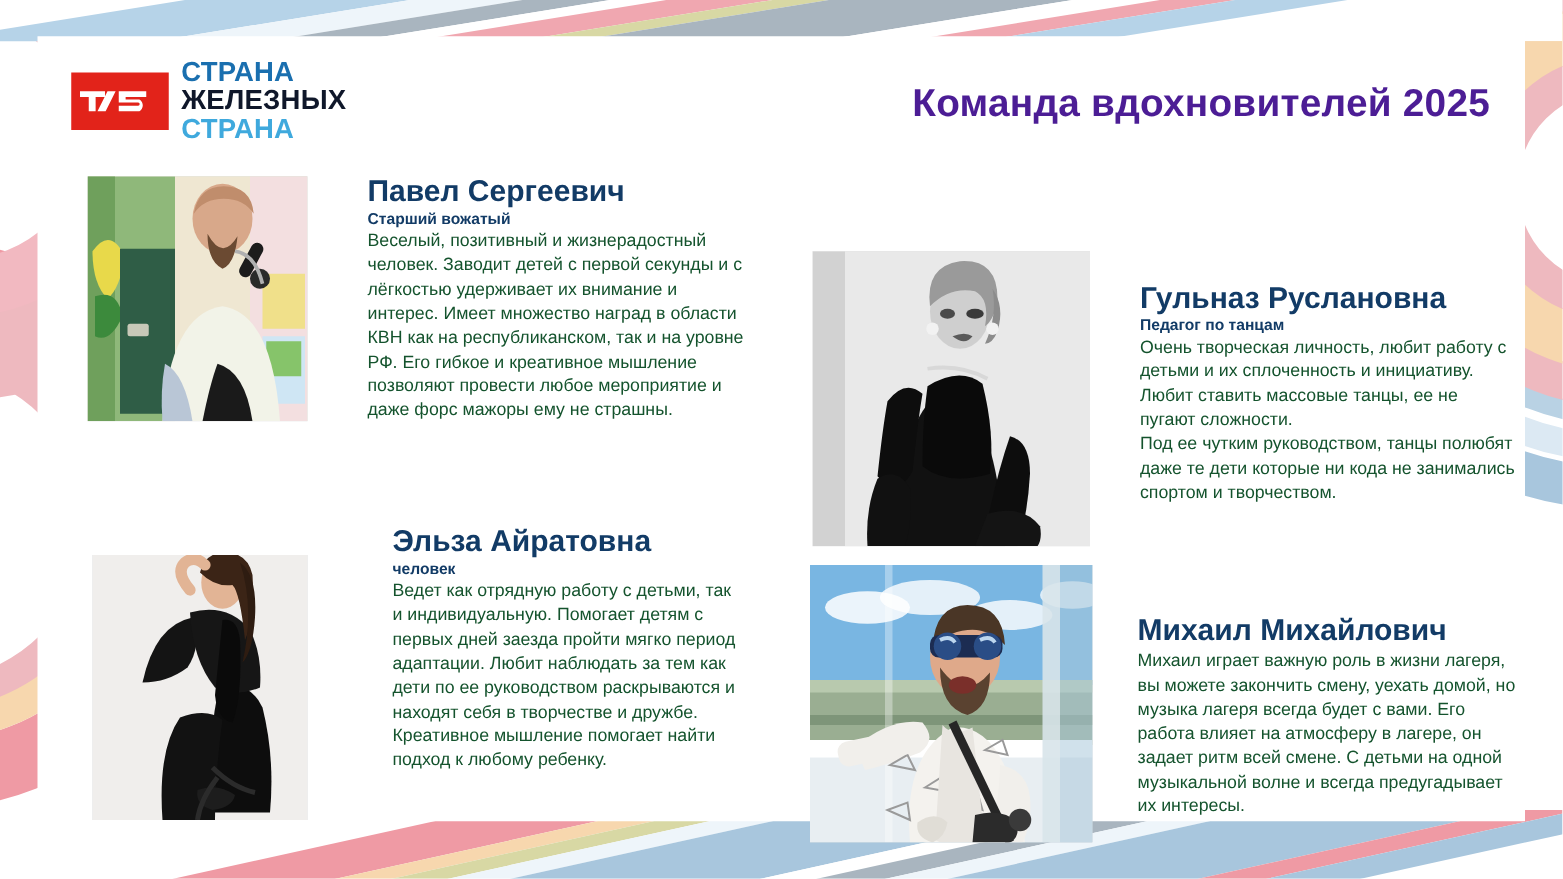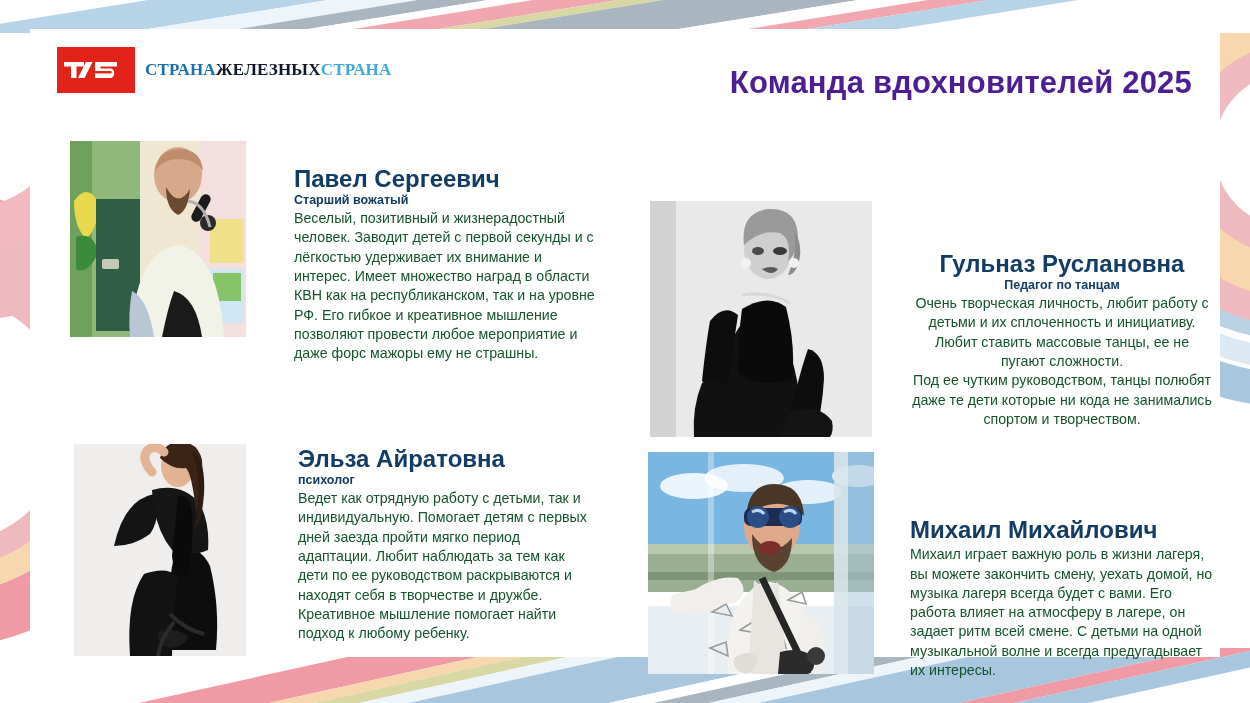--- a/index.html
+++ b/index.html
@@ -47,26 +47,25 @@
     width: 78px;
     height: 46px;
     background: #e2231a;
     display: flex;
     align-items: center;
     justify-content: center;
   }
   .logo-mark svg { display: block; }
   .logo-words {
     display: flex;
-    flex-direction: row;
+    flex-direction: column;
     line-height: 1.02;
     font-weight: bold;
-    font-size: 17px;
+    font-size: 22px;
     letter-spacing: .2px;
-    font-family: Liberation Serif, serif;
   }
   .lw1 { color: #1a6faf; }
   .lw2 { color: #0f172a; }
   .lw3 { color: #3fa9dd; }
 
   
   .deck-title {
     position: absolute;
     right: 28px;
     top: 36px;
@@ -89,21 +88,20 @@
   .photo svg { display: block; }
 
   .bio { position: relative; }
 
   .p-name {
     font-size: 24px;
     font-weight: bold;
     color: #123b66;
     line-height: 1.05;
     margin-bottom: 3px;
-    margin-top: 25px;
   }
   .p-role {
     font-size: 12.5px;
     font-weight: bold;
     color: #123b66;
     line-height: 1.1;
     margin-bottom: 1px;
   }
   .p-desc {
     font-size: 14.2px;
@@ -112,25 +110,25 @@
     white-space: pre-line;
   }
 
   
   #person-pavel  { left: 40px;  top: 112px; }
   #person-pavel  .photo { width: 176px; height: 196px; }
   #person-pavel  .bio   { width: 350px; padding-left: 48px; padding-top: 0px; }
 
   #person-elza   { left: 44px;  top: 392px; }
   #person-elza   .photo { width: 172px; height: 212px; margin-top: 23px; }
-  #person-elza   .bio   { width: 350px; padding-left: 52px; }
+  #person-elza   .bio   { width: 350px; padding-left: 68px; }
 
   #person-gulnaz { left: 620px; top: 172px; }
   #person-gulnaz .photo { width: 222px; height: 236px; }
-  #person-gulnaz .bio   { width: 340px; padding-left: 40px; padding-top: 25px; text-align: center; }
+  #person-gulnaz .bio   { width: 340px; padding-left: 40px; padding-top: 25px; }
 
   #person-mikhail{ left: 618px; top: 423px; }
   #person-mikhail .photo { width: 226px; height: 222px; }
   #person-mikhail .bio   { width: 340px; padding-left: 36px; padding-top: 40px; }
 </style>
 </head>
 <body>
 
 <div class="slide">
 
@@ -275,21 +273,21 @@
           <path d="M86 14 q4 -16 20 -16 q18 0 22 18 q2 34 -6 52 q-4 -38 -10 -44 q-14 2 -26 -10z" fill="#3b2416"></path>
           <path d="M118 6 q14 10 12 44 q-2 28 -10 36 q10 -44 -2 -80z" fill="#2e1c11"></path>
           <path d="M78 28 q-12 -14 -4 -22 q8 -6 16 2" fill="none" stroke="#e2b495" stroke-width="9" stroke-linecap="round"></path>
           <path d="M84 188 q16 -6 30 4 q-2 10 -18 12 q-14 -4 -12 -16z" fill="#1d1d1d"></path>
           <path d="M96 170 q16 16 34 20" stroke="#2b2b2b" stroke-width="4" fill="none"></path>
           <path d="M100 178 q-14 18 -16 34" stroke="#2b2b2b" stroke-width="4" fill="none"></path>
         </svg>
       </div>
       <div class="bio">
         <div class="p-name">Эльза Айратовна</div>
-        <div class="p-role">психолог</div>
+        <div class="p-role">человек</div>
         <div class="p-desc">Ведет как отрядную работу с детьми, так и индивидуальную. Помогает детям с первых дней заезда пройти мягко период адаптации. Любит наблюдать за тем как дети по ее руководством раскрываются и находят себя в творчестве и дружбе. Креативное мышление помогает найти подход к любому ребенку.</div>
       </div>
     </div>
 
     <div class="person" id="person-gulnaz">
       <div class="photo">
         <svg width="222" height="236" viewBox="0 0 222 236" xmlns="http://www.w3.org/2000/svg">
           <rect width="222" height="236" fill="#e9e9e9"></rect>
           <rect x="0" y="0" width="26" height="236" fill="#d2d2d2"></rect>
           <path d="M74 236 q-10 -100 32 -126 q40 10 48 126z" fill="#111111"></path>

